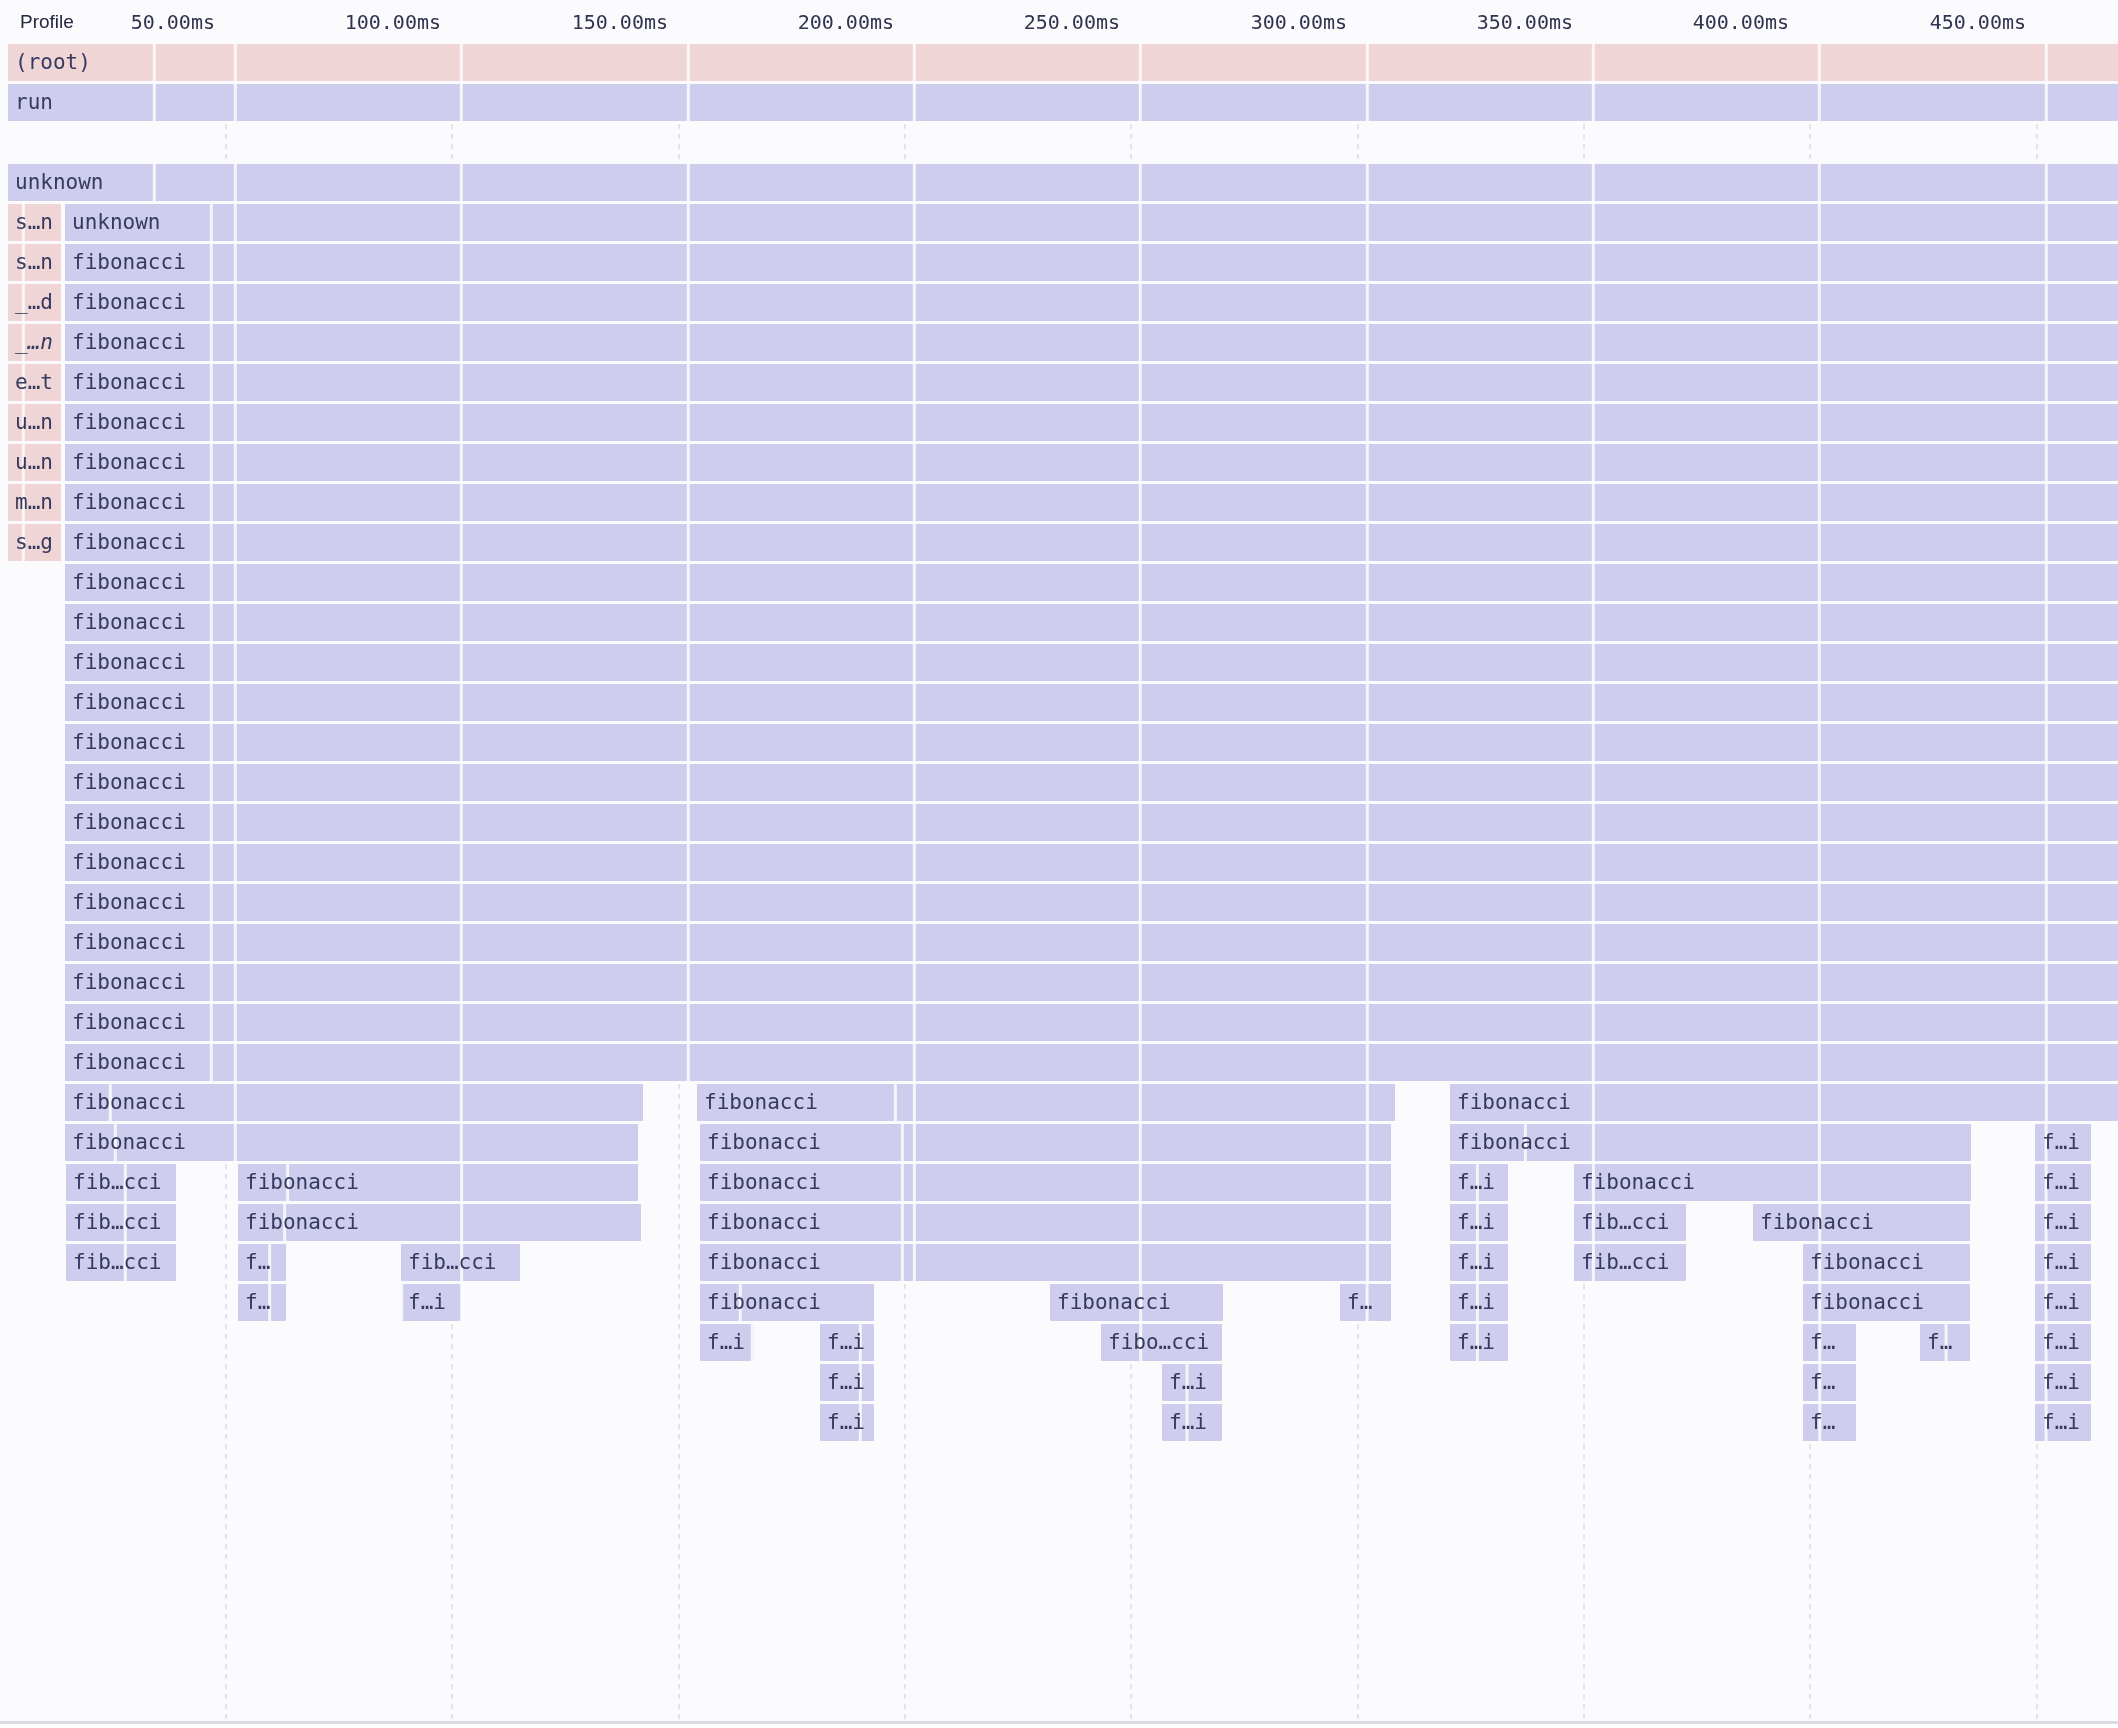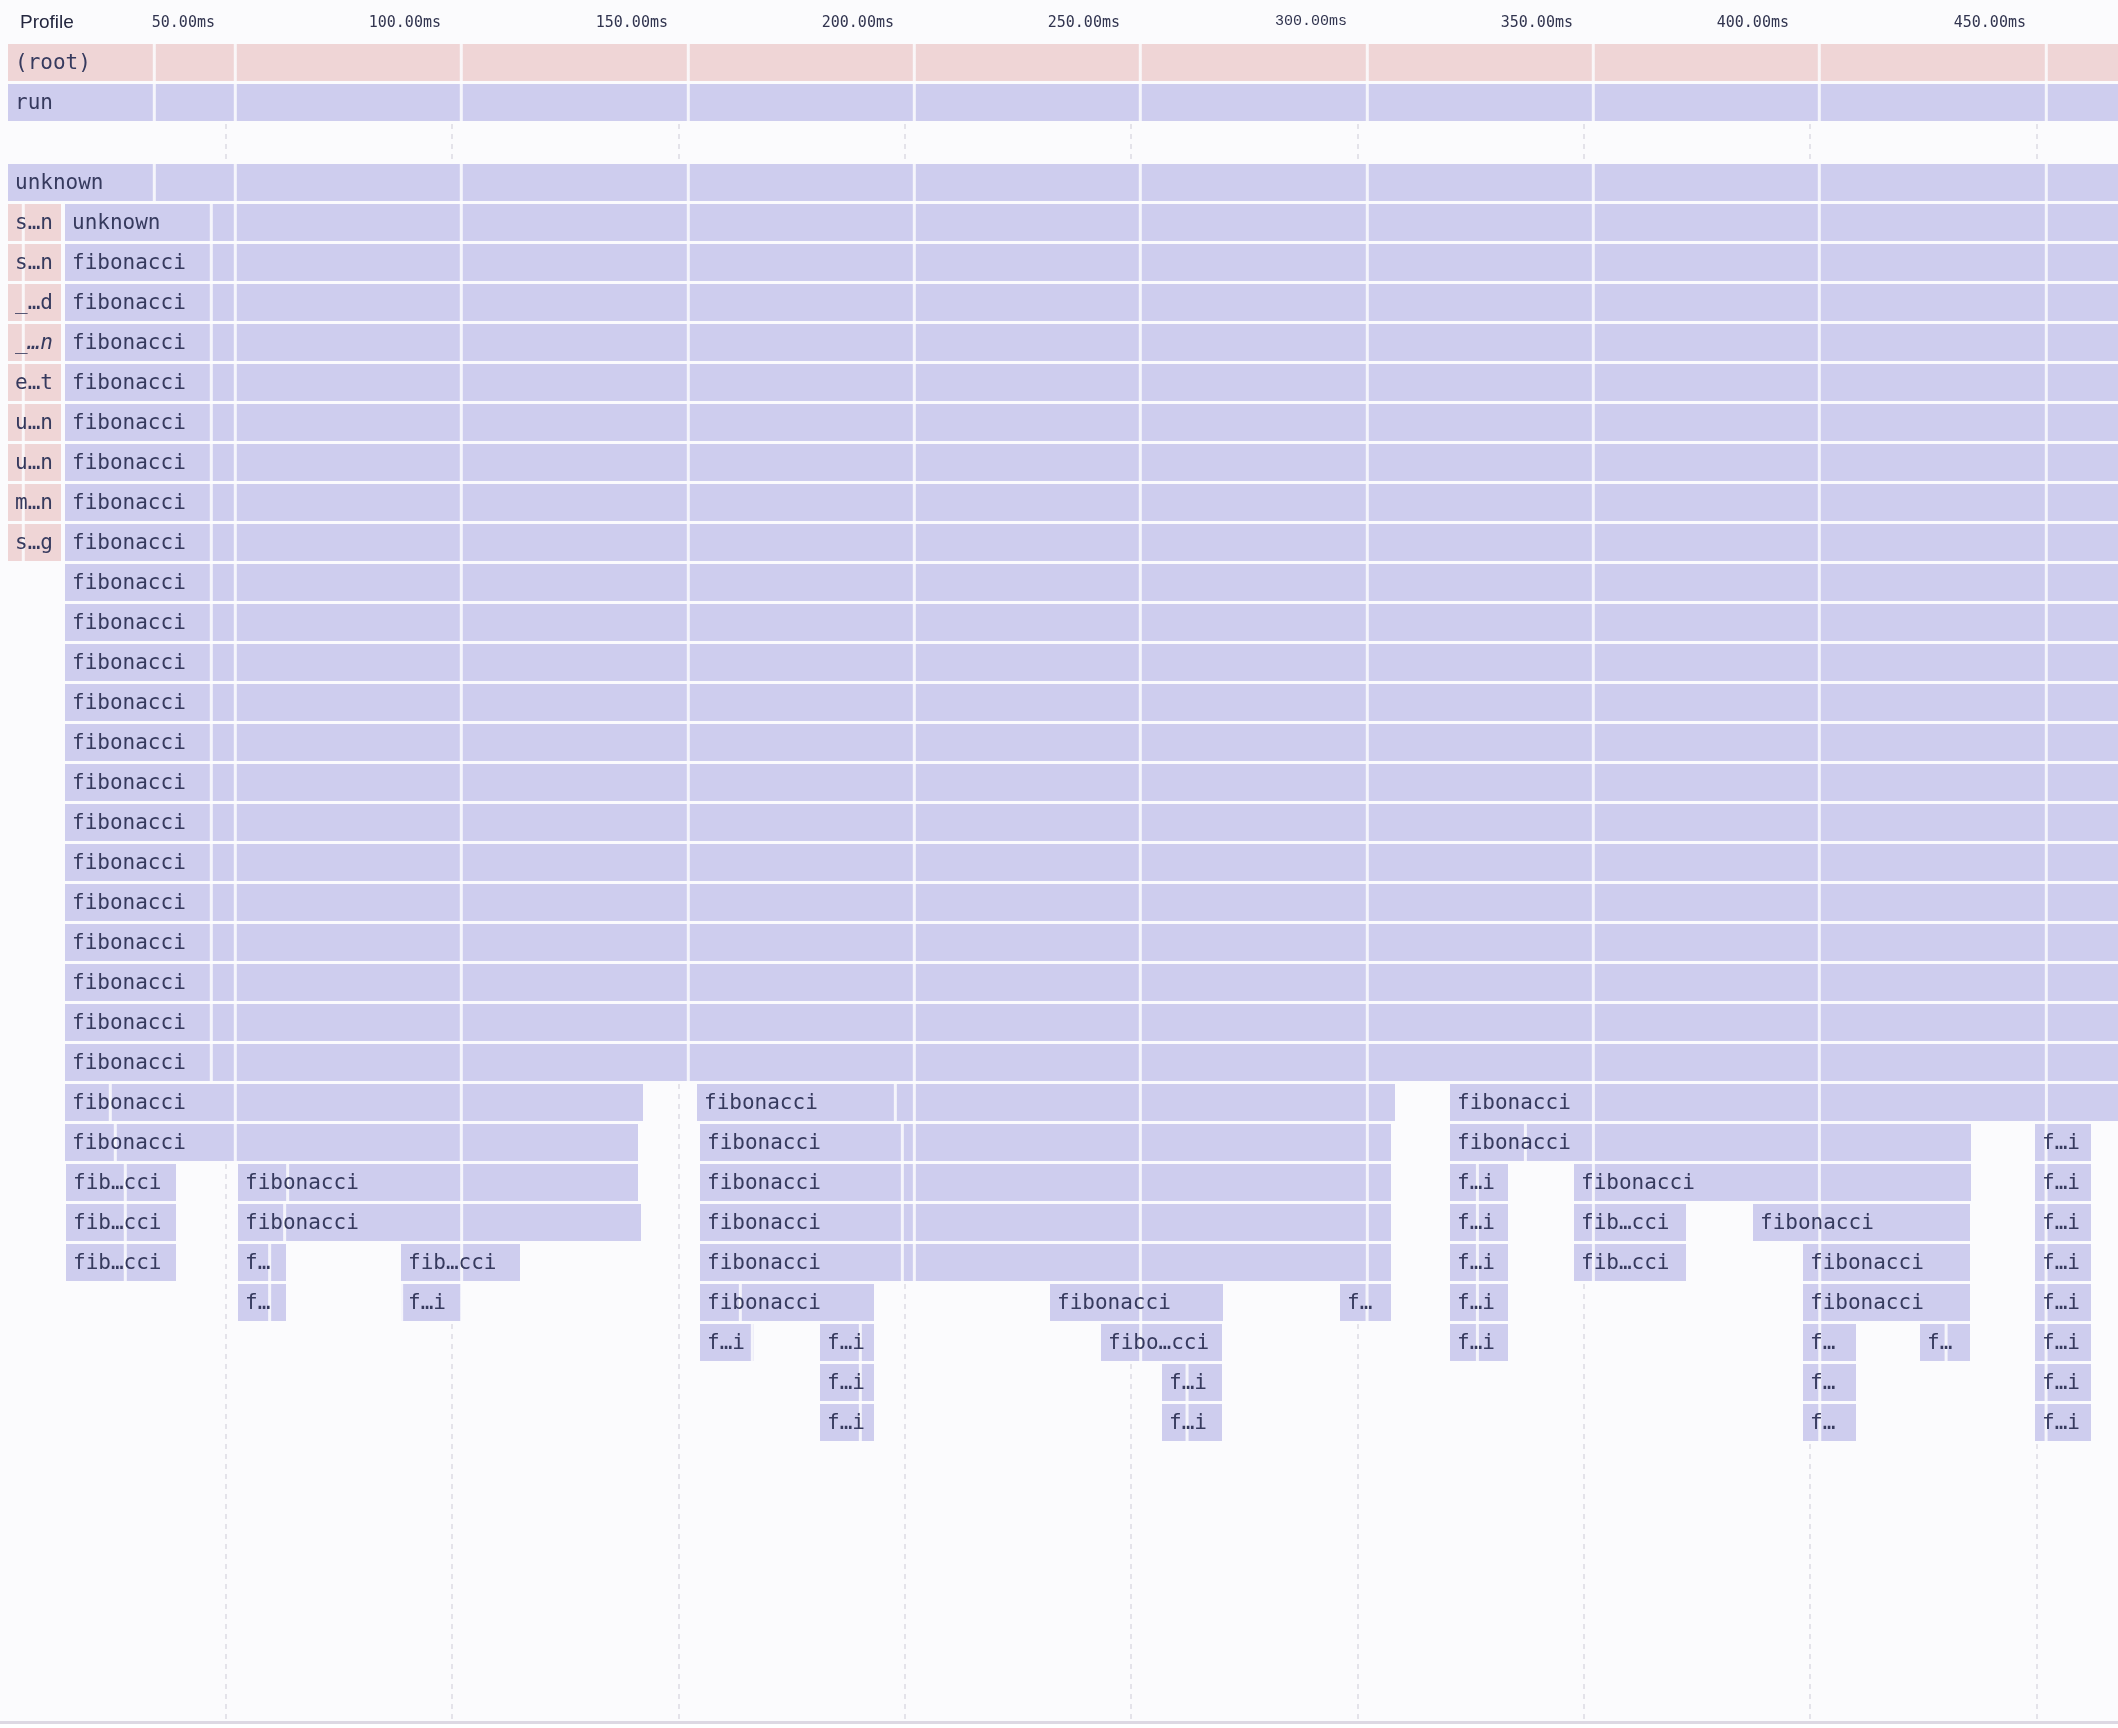--- a/index.html
+++ b/index.html
@@ -6,21 +6,21 @@
     --rose:#efd5d6; --violet:#cecdee; --bartext:#363a5e;
     --grid-dash:#e4e3ea; --overlay:rgba(252,252,254,0.85);
     --bg:#fbfbfd; --bottom:#ddd8e3; --header-text:#24273f;
   }
   html,body{margin:0;padding:0;}
   body{background:#ffffff;font-family:"DejaVu Sans Mono", monospace;}
   #app{position:relative;width:2118px;height:1728px;background:var(--bg);overflow:hidden;}
   #timeline-header{position:absolute;left:0;top:0;width:2118px;height:44px;background:var(--bg);z-index:3;}
   #profile-label{position:absolute;left:20px;top:0;line-height:44px;
     font-family:"Liberation Sans", sans-serif;font-size:19px;color:var(--header-text);}
-  .tick-label{position:absolute;top:0;line-height:44px;font-size:15px;color:#31344f;white-space:pre;}
+  .tick-label{position:absolute;top:0;line-height:44px;font-size:20px;color:#31344f;white-space:pre;}
   #grid-behind{position:absolute;left:0;top:0;width:2118px;height:1728px;z-index:0;}
   .gridline{position:absolute;top:44px;height:1677px;width:2px;
     background:repeating-linear-gradient(180deg,var(--grid-dash) 0 5px,transparent 5px 10px);}
   #rows{position:absolute;left:8px;top:0;width:2118px;height:1444px;z-index:1;}
   .flame-row{position:absolute;left:0;width:2118px;height:37px;}
   .bar{position:absolute;top:0;height:37px;line-height:37px;font-size:21px;color:var(--bartext);
     padding-left:7px;box-sizing:border-box;overflow:hidden;white-space:pre;cursor:pointer;}
   .bar.r{background-color:var(--rose);}
   .bar.v{background-color:var(--violet);}
   #bottom-line{position:absolute;left:0;top:1721px;width:2118px;height:3px;background:var(--bottom);z-index:2;}
@@ -196,20 +196,20 @@
         <div class="bar v" style="left: 2027px; width: 56px; background-image: repeating-linear-gradient(90deg, var(--overlay) 0 3px, transparent 3px 226.35px); background-position-x: 9.6px;">f…i</div>
       </div>
     </div>
   <div id="timeline-header">
     <span id="profile-label">Profile</span>
   <span class="tick-label" style="right: 1903px;">50.00ms</span>
       <span class="tick-label" style="right: 1677px;">100.00ms</span>
       <span class="tick-label" style="right: 1450px;">150.00ms</span>
       <span class="tick-label" style="right: 1224px;">200.00ms</span>
       <span class="tick-label" style="right: 998px;">250.00ms</span>
-      <span class="tick-label" style="right: 771px; font-family: Liberation Mono, monospace;">300.00ms</span>
+      <span class="tick-label" style="right: 771px;">300.00ms</span>
       <span class="tick-label" style="right: 545px;">350.00ms</span>
       <span class="tick-label" style="right: 329px;">400.00ms</span>
       <span class="tick-label" style="right: 92px;">450.00ms</span>
     </div>
   <div id="bottom-line"></div>
   <div id="below-line"></div>
 </div>
 
 </body></html>

